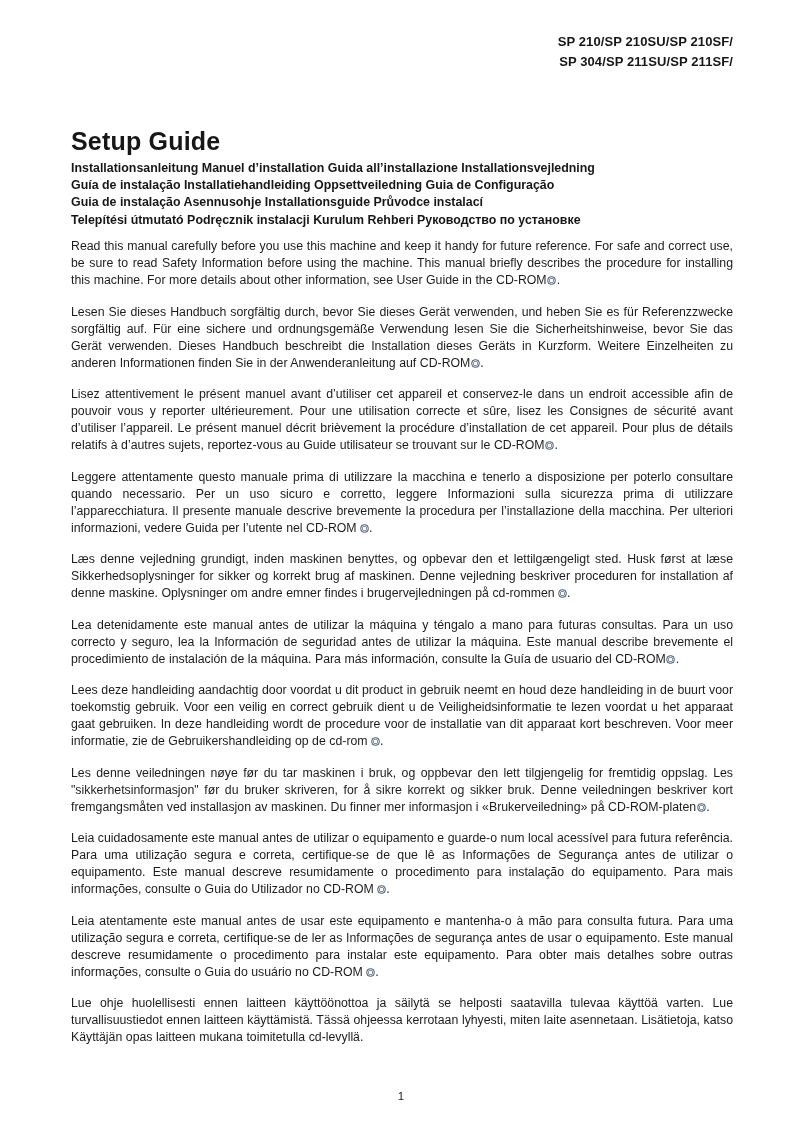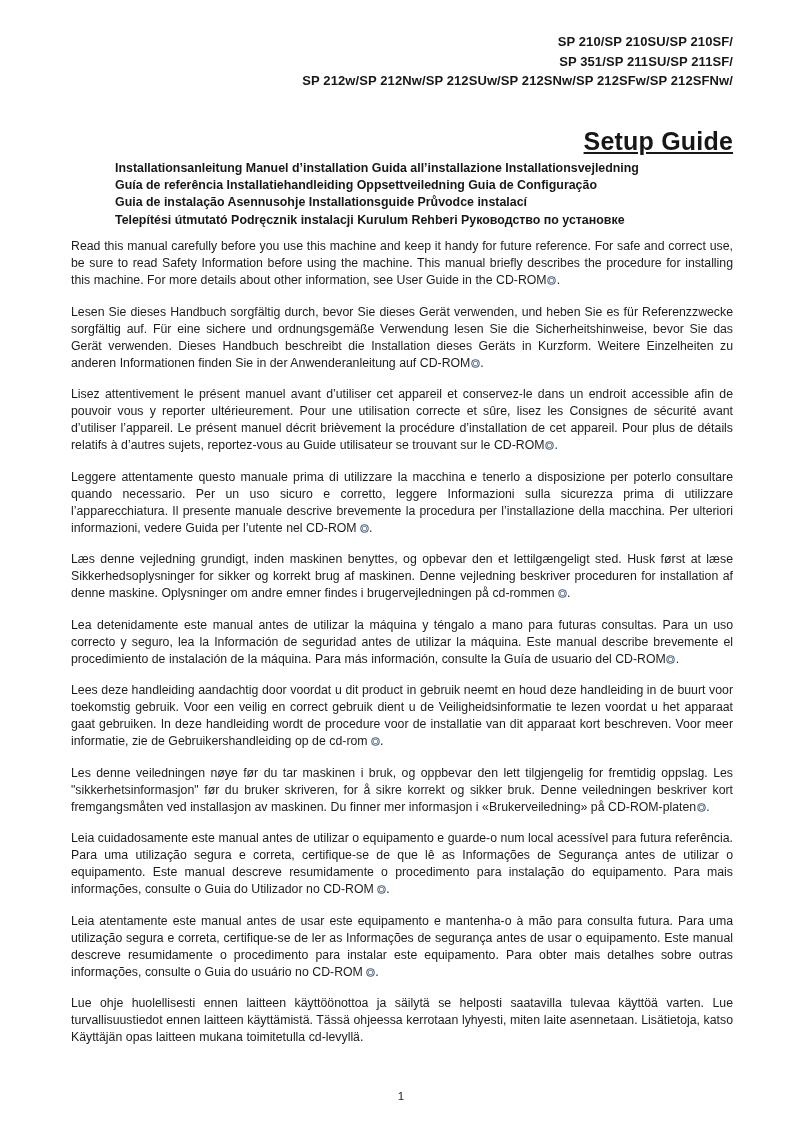--- a/index.html
+++ b/index.html
@@ -37,41 +37,40 @@
     letter-spacing: 0.1px;
     color: #171717;
   }
   .model-line { display: block; white-space: nowrap; }
 
   .setup-title {
     position: absolute;
     left: 71px;
     top: 126px;
     width: 662px;
-    text-align: right;
+    text-align: left;
     font-weight: bold;
     font-size: 25px;
     line-height: 30px;
     letter-spacing: 0.2px;
     color: #171717;
-    text-decoration: underline;
   }
 
   
   .lang-block {
     position: absolute;
     left: 71px;
     top: 160px;
     width: 670px;
     font-weight: bold;
     font-size: 12.4px;
     line-height: 17.2px;
     color: #171717;
   }
-  .lang-line { display: block; white-space: nowrap; margin-left: 44px; }
+  .lang-line { display: block; white-space: nowrap; }
 
   
   .body-col {
     position: absolute;
     left: 71px;
     top: 238px;
     width: 662px;
   }
   .para {
     font-size: 12.3px;
@@ -112,29 +111,28 @@
     color: #1c1c1c;
   }
 </style>
 </head>
 <body>
 
 <div class="page">
 
   <div class="model-block">
     <span class="model-line">SP 210/SP 210SU/SP 210SF/</span>
-    <span class="model-line">SP 351/SP 211SU/SP 211SF/</span>
-    <span class="model-line">SP 212w/SP 212Nw/SP 212SUw/SP 212SNw/SP 212SFw/SP 212SFNw/</span>
+    <span class="model-line">SP 304/SP 211SU/SP 211SF/</span>
   </div>
 
   <div class="setup-title">Setup Guide</div>
 
   <div class="lang-block">
     <span class="lang-line">Installationsanleitung  Manuel d’installation  Guida all’installazione  Installationsvejledning</span>
-    <span class="lang-line">Guía de referência  Installatiehandleiding  Oppsettveiledning  Guia de Configuração</span>
+    <span class="lang-line">Guía de instalação  Installatiehandleiding  Oppsettveiledning  Guia de Configuração</span>
     <span class="lang-line">Guia de instalação  Asennusohje  Installationsguide  Průvodce instalací</span>
     <span class="lang-line">Telepítési útmutató  Podręcznik instalacji  Kurulum Rehberi  Руководство по установке</span>
   </div>
 
   <div class="body-col" id="paragraph-host">
       <p class="para"><span>Read this manual carefully before you use this machine and keep it handy for future reference. For safe and correct use, be sure to read Safety Information before using the machine. This manual briefly describes the procedure for installing this machine. For more details about other information, see User Guide in the CD-ROM</span><span class="cdicon"></span><span>.</span></p>
       <p class="para"><span>Lesen Sie dieses Handbuch sorgfältig durch, bevor Sie dieses Gerät verwenden, und heben Sie es für Referenzzwecke sorgfältig auf. Für eine sichere und ordnungsgemäße Verwendung lesen Sie die Sicherheitshinweise, bevor Sie das Gerät verwenden. Dieses Handbuch beschreibt die Installation dieses Geräts in Kurzform. Weitere Einzelheiten zu anderen Informationen finden Sie in der Anwenderanleitung auf CD-ROM</span><span class="cdicon"></span><span>.</span></p>
       <p class="para"><span>Lisez attentivement le présent manuel avant d’utiliser cet appareil et conservez-le dans un endroit accessible afin de pouvoir vous y reporter ultérieurement. Pour une utilisation correcte et sûre, lisez les Consignes de sécurité avant d’utiliser l’appareil. Le présent manuel décrit brièvement la procédure d’installation de cet appareil. Pour plus de détails relatifs à d’autres sujets, reportez-vous au Guide utilisateur se trouvant sur le CD-ROM</span><span class="cdicon"></span><span>.</span></p>
       <p class="para"><span>Leggere attentamente questo manuale prima di utilizzare la macchina e tenerlo a disposizione per poterlo consultare quando necessario. Per un uso sicuro e corretto, leggere Informazioni sulla sicurezza prima di utilizzare l’apparecchiatura. Il presente manuale descrive brevemente la procedura per l’installazione della macchina. Per ulteriori informazioni, vedere Guida per l’utente nel CD-ROM</span><span class="cdicon spaced"></span><span>.</span></p>
       <p class="para"><span>Læs denne vejledning grundigt, inden maskinen benyttes, og opbevar den et lettilgængeligt sted. Husk først at læse Sikkerhedsoplysninger for sikker og korrekt brug af maskinen. Denne vejledning beskriver proceduren for installation af denne maskine. Oplysninger om andre emner findes i brugervejledningen på cd-rommen</span><span class="cdicon spaced"></span><span>.</span></p>

